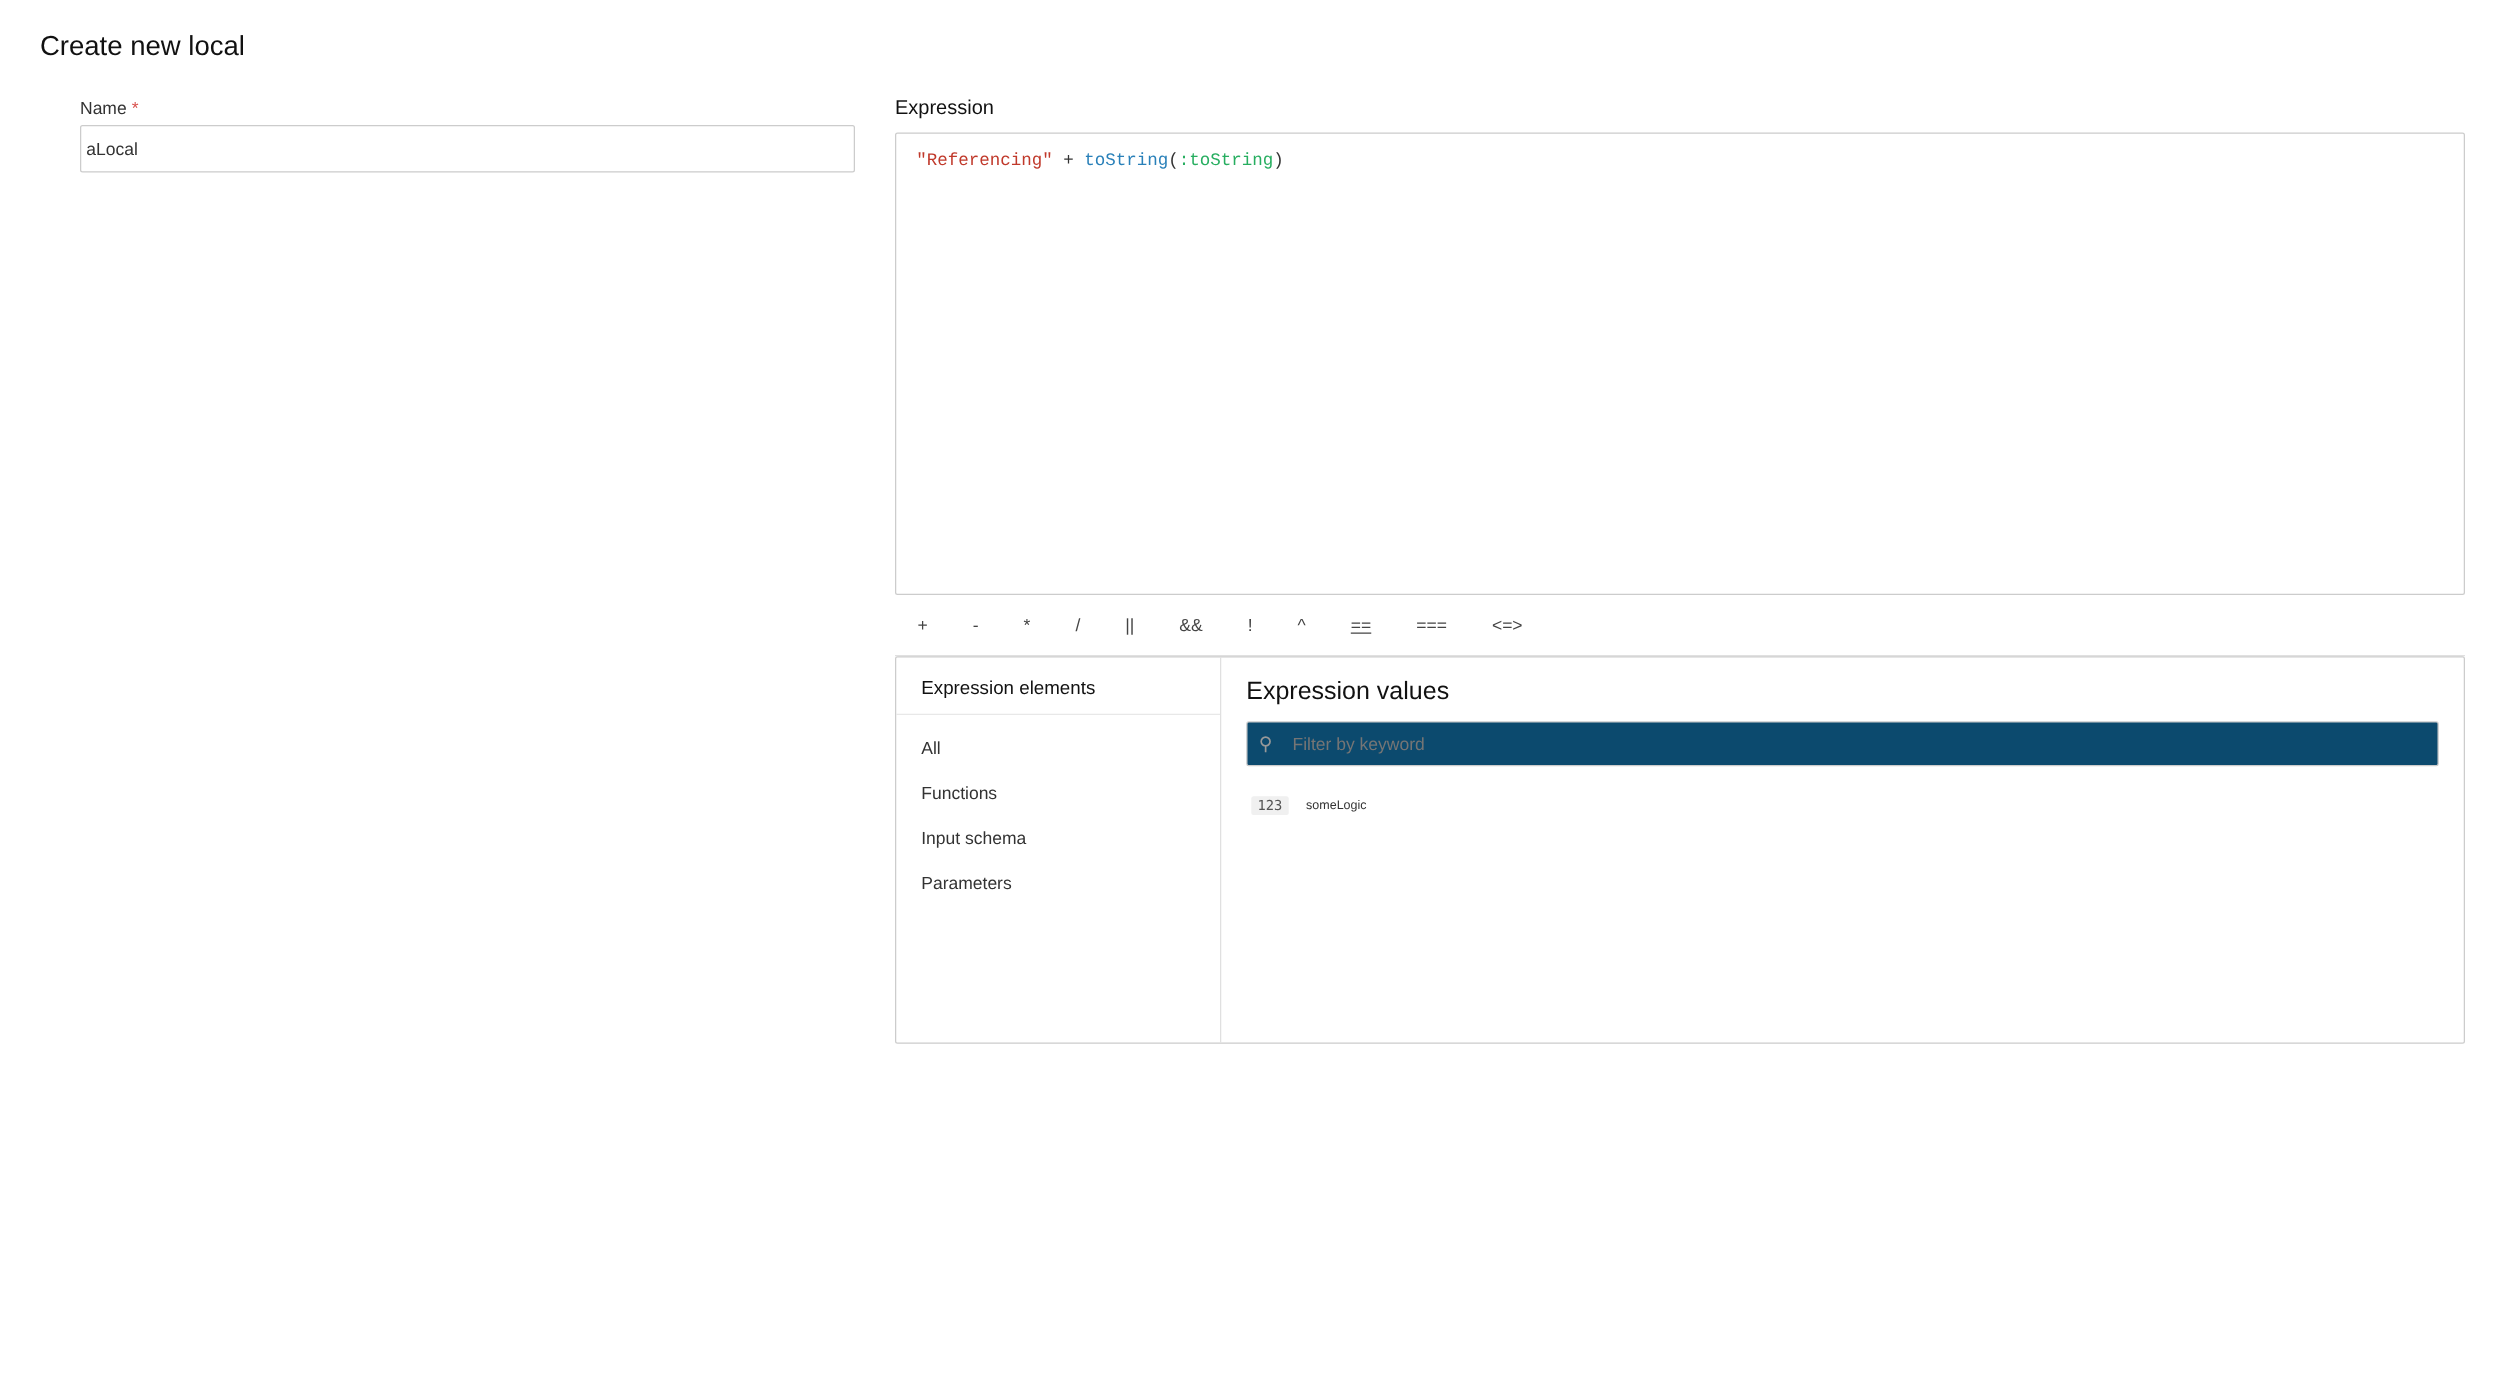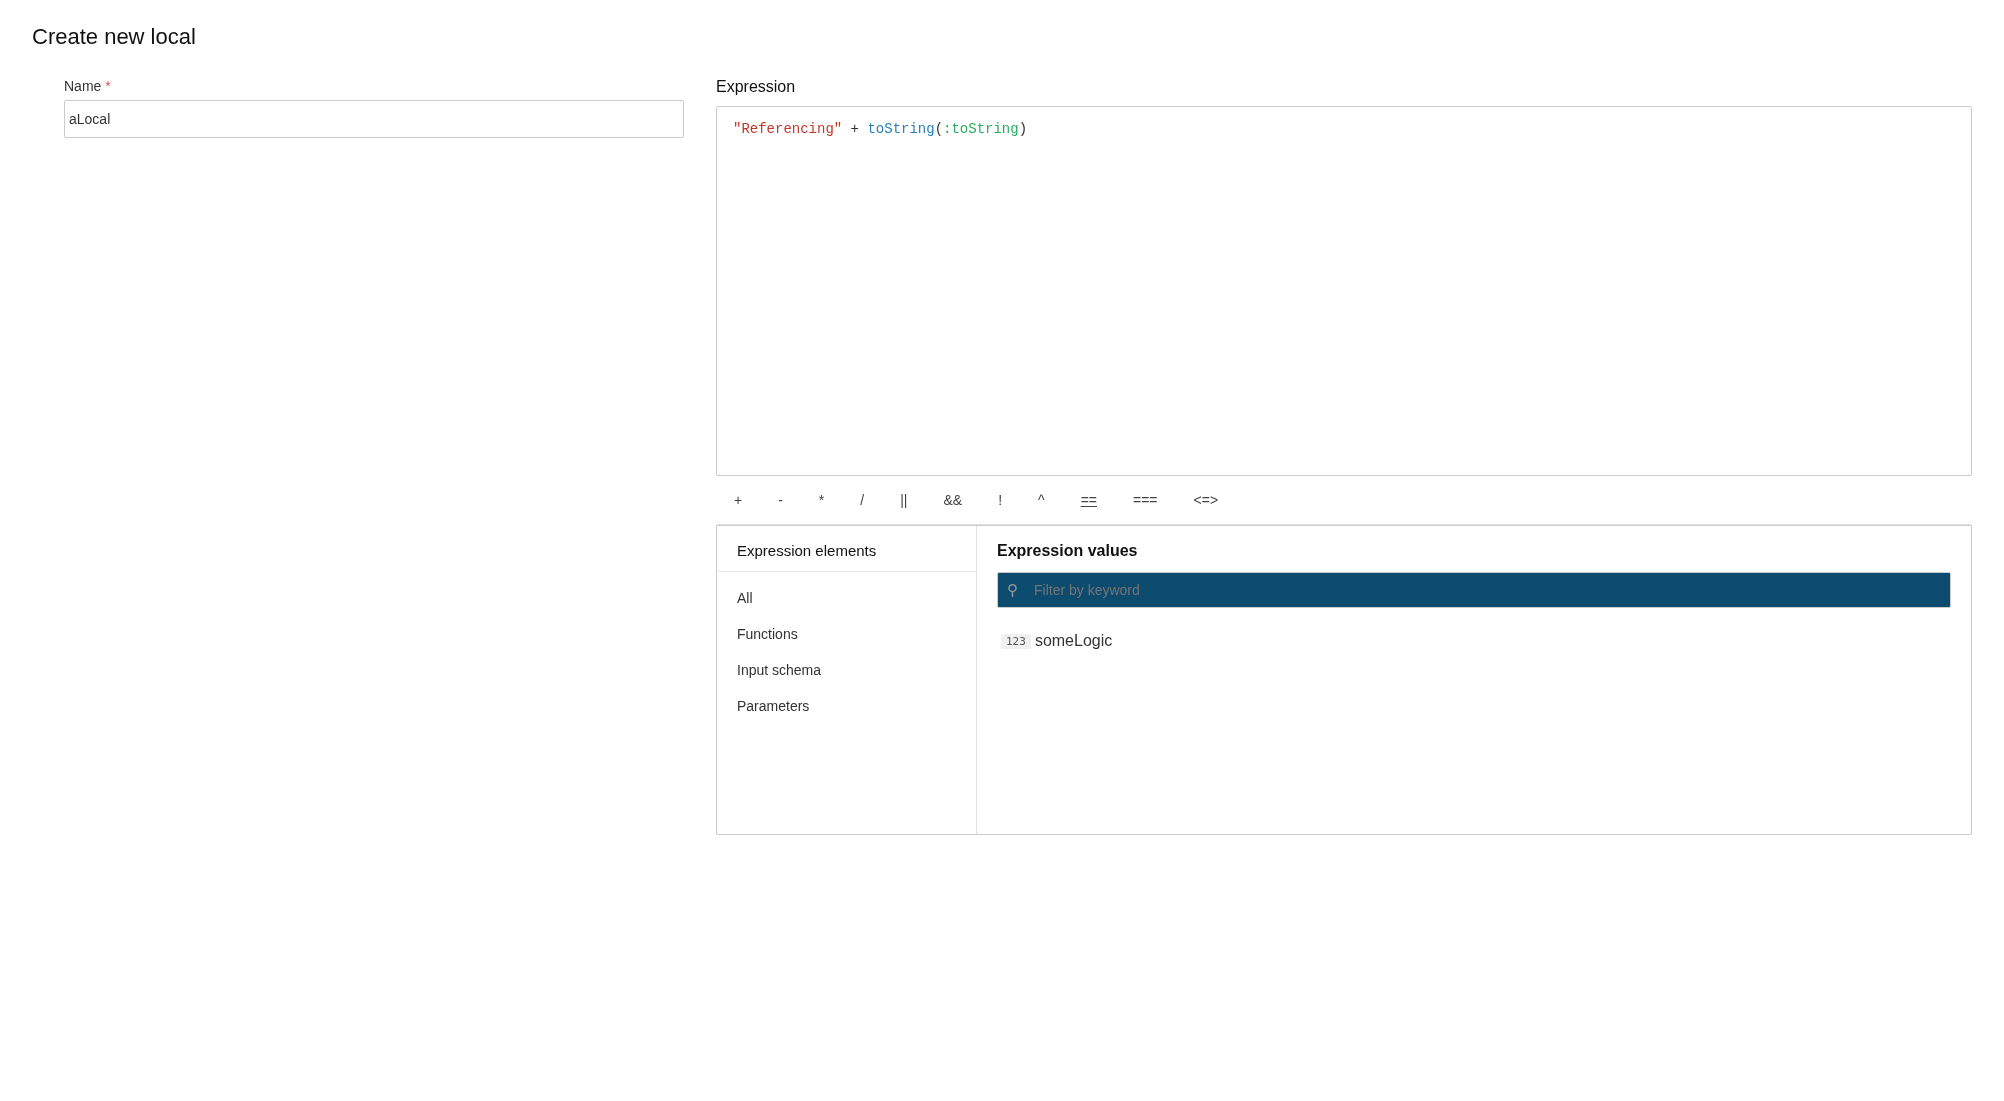--- a/index.html
+++ b/index.html
@@ -160,22 +160,22 @@
       background: #bde3f7;
       color: #111;
     }
 
     .expression-values {
       flex: 1;
       padding: 16px 20px;
     }
 
     .values-header {
-      font-size: 16px;
-      font-weight: 700;
+      font-size: 20px;
+      font-weight: 400;
       color: #111;
       margin-bottom: 12px;
     }
 
     .filter-input-wrap {
       position: relative;
       margin-bottom: 16px;
     }
 
     .filter-input {
@@ -196,36 +196,36 @@
       top: 50%;
       transform: translateY(-50%);
       color: #999;
       font-size: 15px;
       pointer-events: none;
     }
 
     .value-item {
       display: flex;
       align-items: center;
-      gap: 4px;
+      gap: 14px;
       padding: 8px 4px;
       cursor: pointer;
     }
 
     .type-badge {
       font-size: 11px;
       color: #555;
       font-family: 'Consolas', monospace;
       background: #f0f0f0;
       padding: 1px 5px;
       border-radius: 2px;
     }
 
     .value-name {
-      font-size: 16px;
+      font-size: 10px;
       color: #333;
     }
   </style>
 </head>
 <body>
 
 <h1 class="page-title">Create new local</h1>
 
 <div class="main-layout">
 

